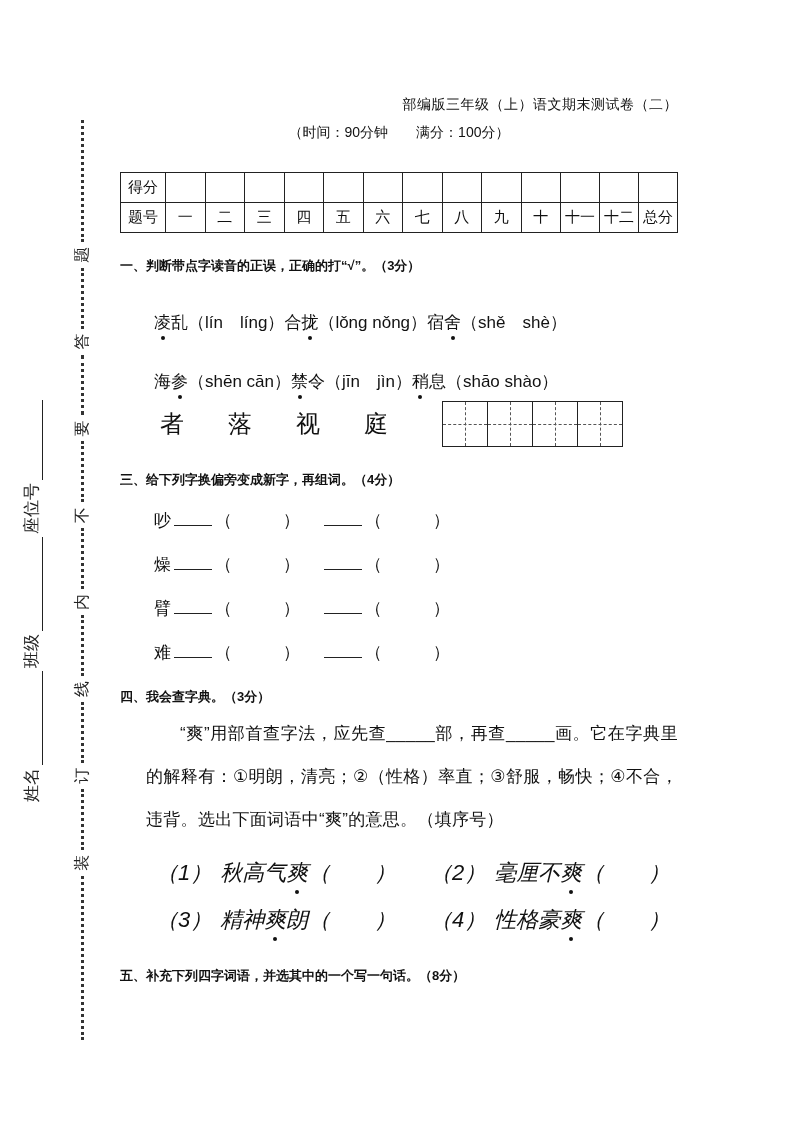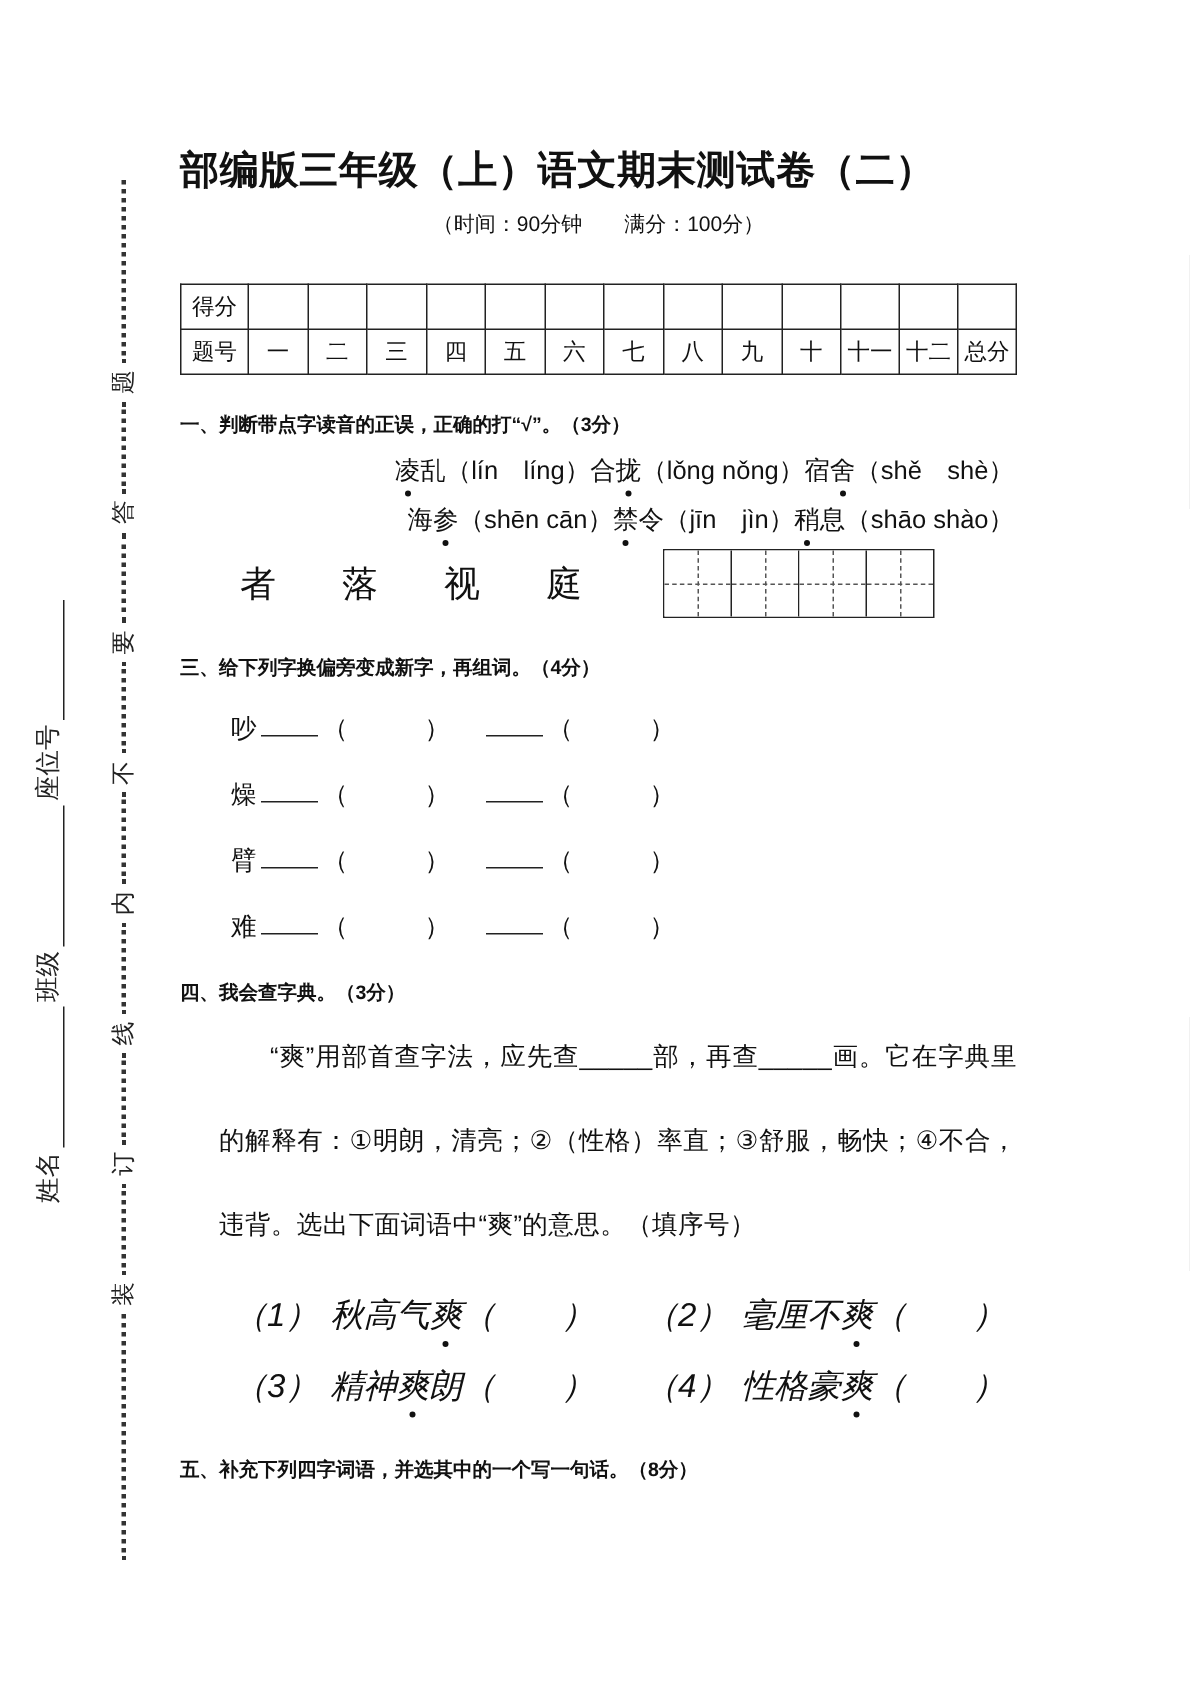--- a/index.html
+++ b/index.html
@@ -24,53 +24,53 @@
   .fields-strip {
     position:absolute; left:20px; top:802px; width:482px; height:26px;
     transform-origin:0 0; transform:rotate(-90deg);
     display:flex; align-items:baseline; font-size:17px; color:#222;
   }
   .field-line { display:inline-block; width:94px; height:0; border-bottom:1.5px solid #222; margin:0 3px; align-self:flex-end; margin-bottom:3px; }
   .field-line.short { width:80px; }
 
   
   .content { position:absolute; left:120px; top:96px; width:558px; }
-  .title { text-align:left; font-size:26px; font-weight:700; letter-spacing:0.5px; }
+  .title { text-align:right; font-size:14px; font-weight:400; letter-spacing:0.5px; }
   .subtitle { text-align:center; font-size:14px; margin-top:10px; }
 
   table.score-table { border-collapse:collapse; width:100%; margin-top:30px; table-layout:fixed; }
   table.score-table td { border:1.5px solid #222; height:29px; text-align:center; font-size:15px; padding:0; overflow:hidden; }
   table.score-table td.c0 { width:44px; }
   table.score-table td.cn { width:38px; }
 
   .section-title { text-align:center; font-size:17px; margin-top:24px; }
 
   .q-heading { font-size:13px; font-weight:700; margin-top:24px; line-height:1.35; }
 
-  .q1-row { display:flex; justify-content:flex-end; padding-left:34px; padding-right:2px; margin-top:10px; font-size:17px; }
+  .q1-row { display:flex; justify-content:flex-start; padding-left:34px; padding-right:2px; margin-top:36px; font-size:17px; }
   .phrase { white-space:pre; }
   .dot-under { position:relative; display:inline-block; }
   .dot-under::after {
     content:""; position:absolute; left:50%; transform:translateX(-50%);
     bottom:-6px; width:4px; height:4px; border-radius:50%; background:#111;
   }
 
   .q2-row { display:flex; align-items:center; margin-top:8px; padding-left:40px; }
   .kai-char { font-family:"Liberation Serif","DejaVu Serif",serif; font-size:24px; font-weight:400; margin-right:44px; }
   .tian-grid { display:flex; border:1.8px solid #222; margin-left:10px; }
   .tian-cell { width:44px; height:44px; border-right:1.8px solid #222; position:relative; background:#fff; }
   .tian-cell:last-child { border-right:none; }
   .tian-cell::before { content:""; position:absolute; left:50%; top:0; bottom:0; border-left:1.2px dashed #555; }
   .tian-cell::after { content:""; position:absolute; top:50%; left:0; right:0; border-top:1.2px dashed #555; }
 
   .q3-row { padding-left:34px; margin-top:21px; font-size:17px; white-space:pre; }
   .blank { display:inline-block; width:38px; height:0; border-bottom:1.6px solid #222; margin:0 3px; }
   .blank.gap-left { margin-left:24px; }
 
-  .q4-para { margin-top:6px; padding-left:26px; font-size:17px; line-height:56px; text-align:justify; text-indent:2em; letter-spacing:0.3px; }
+  .q4-para { margin-top:6px; padding-left:26px; font-size:17px; line-height:43px; text-align:justify; text-indent:2em; letter-spacing:0.3px; }
   .opt-row { display:flex; padding-left:36px; margin-top:17px; font-size:22px;font-style:italic; }
   .opt { width:274px; white-space:pre; }
   .opt.second { width:auto; }
   .opt .num { margin-right:8px; }
 
   .q5 { margin-top:32px; }
 </style>
 </head>
 <body>
 

